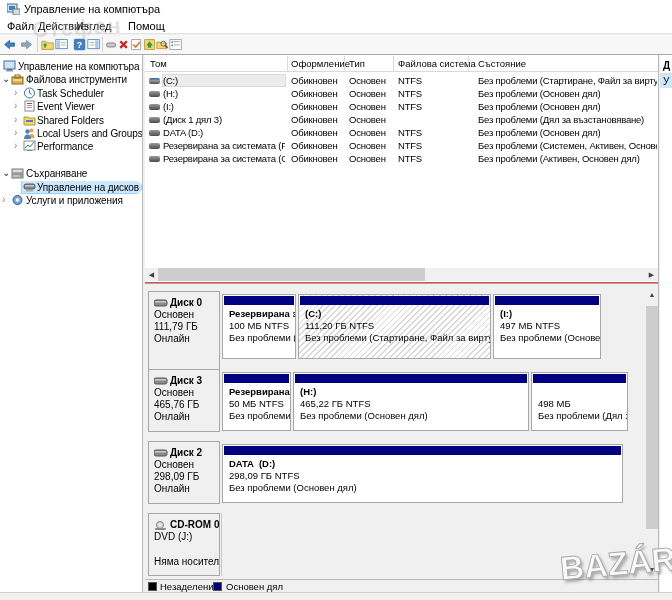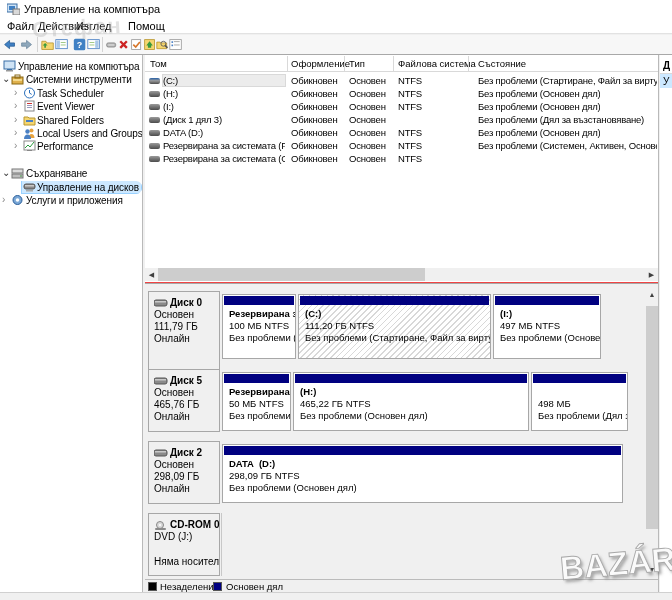--- a/index.html
+++ b/index.html
@@ -172,21 +172,21 @@
     </div>
     <div class="tree-row" style="top: 18.4px;">
       <span class="arrow" style="left: 2px; color: rgb(51, 51, 51);">⌄</span>
       <span style="position: absolute; top: 0px; left: 11px; width: 13px; height: 12px;">
         <svg width="13" height="12">
           <rect x="1" y="4" width="11" height="7" fill="#e0b14c" stroke="#8a6914"></rect>
           <rect x="4" y="2" width="5" height="3" fill="none" stroke="#8a6914"></rect>
           <rect x="2" y="6" width="9" height="2" fill="#f4d98c"></rect>
         </svg>
       </span>
-      <span class="lbl" style="left: 26px;">Системни инструменти</span>
+      <span class="lbl" style="left: 26px;">Файлова инструменти</span>
     </div>
     <div class="tree-row" style="top: 31.8px;">
       <span class="arrow" style="left: 14px; color: rgb(138, 138, 138);">›</span>
       <span style="position: absolute; top: 0px; left: 23px; width: 13px; height: 12px;">
         <svg width="13" height="12">
           <circle cx="6.5" cy="6" r="5" fill="#fff" stroke="#2a6fbb"></circle>
           <path d="M6.5 3v3l2.2 1.4" stroke="#2a6fbb" fill="none"></path>
         </svg>
       </span>
       <span class="lbl" style="left: 37px;">Task Scheduler</span>
@@ -332,20 +332,21 @@
           <span class="vol-cell" style="left: 204px; width: 42px;">Основен</span>
           <span class="vol-cell" style="left: 253px; width: 68px;">NTFS</span>
           <span class="vol-cell" style="left: 333px;">Без проблеми (Системен, Активен, Основен</span>
         </div>
         <div class="vol-row" style="top: 97px;">
           <span class="vol-icon"></span>
           <span class="vol-cell" style="left: 18px; width: 122px;">Резервирана за системата (G:)</span>
           <span class="vol-cell" style="left: 146px; width: 51px;">Обикновен</span>
           <span class="vol-cell" style="left: 204px; width: 42px;">Основен</span>
           <span class="vol-cell" style="left: 253px; width: 68px;">NTFS</span>
+          <span class="vol-cell" style="left: 333px;">Без проблеми (Активен, Основен дял)</span>
         </div>
       </div>
     <div id="hscroll">
       <span class="sbtn" style="left:0;">◀</span>
       <div id="hthumb"></div>
       <span class="sbtn" style="left:500px;">▶</span>
     </div>
   </div>
   <div id="botpane">
     <div id="diskrows">
@@ -373,21 +374,21 @@
         <div class="part" style="left: 348px; top: 10px; width: 108px; height: 65px;">
           <div class="band"></div>
           <div class="t1">(I:)</div>
           <div class="t2">497 МБ NTFS</div>
           <div class="t3">Без проблеми (Основен дял)</div>
         </div>
         <div class="disk-label" style="top: 85px; height: 63px;">
           <div class="nm"><span style="display: inline-block; width: 14px; height: 8px; vertical-align: middle; margin-right: 2px;"><svg width="14" height="8">
                 <rect x="0" y="1" width="13" height="6" rx="2" fill="#8a8a8a" stroke="#555"></rect>
                 <rect x="1" y="2" width="11" height="1.5" fill="#c9c9c9"></rect>
-              </svg></span><span>Диск 5</span></div>
+              </svg></span><span>Диск 3</span></div>
           <div class="ln" style="margin-top: 1px;">Основен</div>
           <div class="ln">465,76 ГБ</div>
           <div class="ln">Онлайн</div>
         </div>
         <div class="part" style="left: 77px; top: 88px; width: 69px; height: 59px;">
           <div class="band"></div>
           <div class="t1">Резервирана за системата</div>
           <div class="t2">50 МБ NTFS</div>
           <div class="t3">Без проблеми (Системен, Активен, Основен дял)</div>
         </div>

